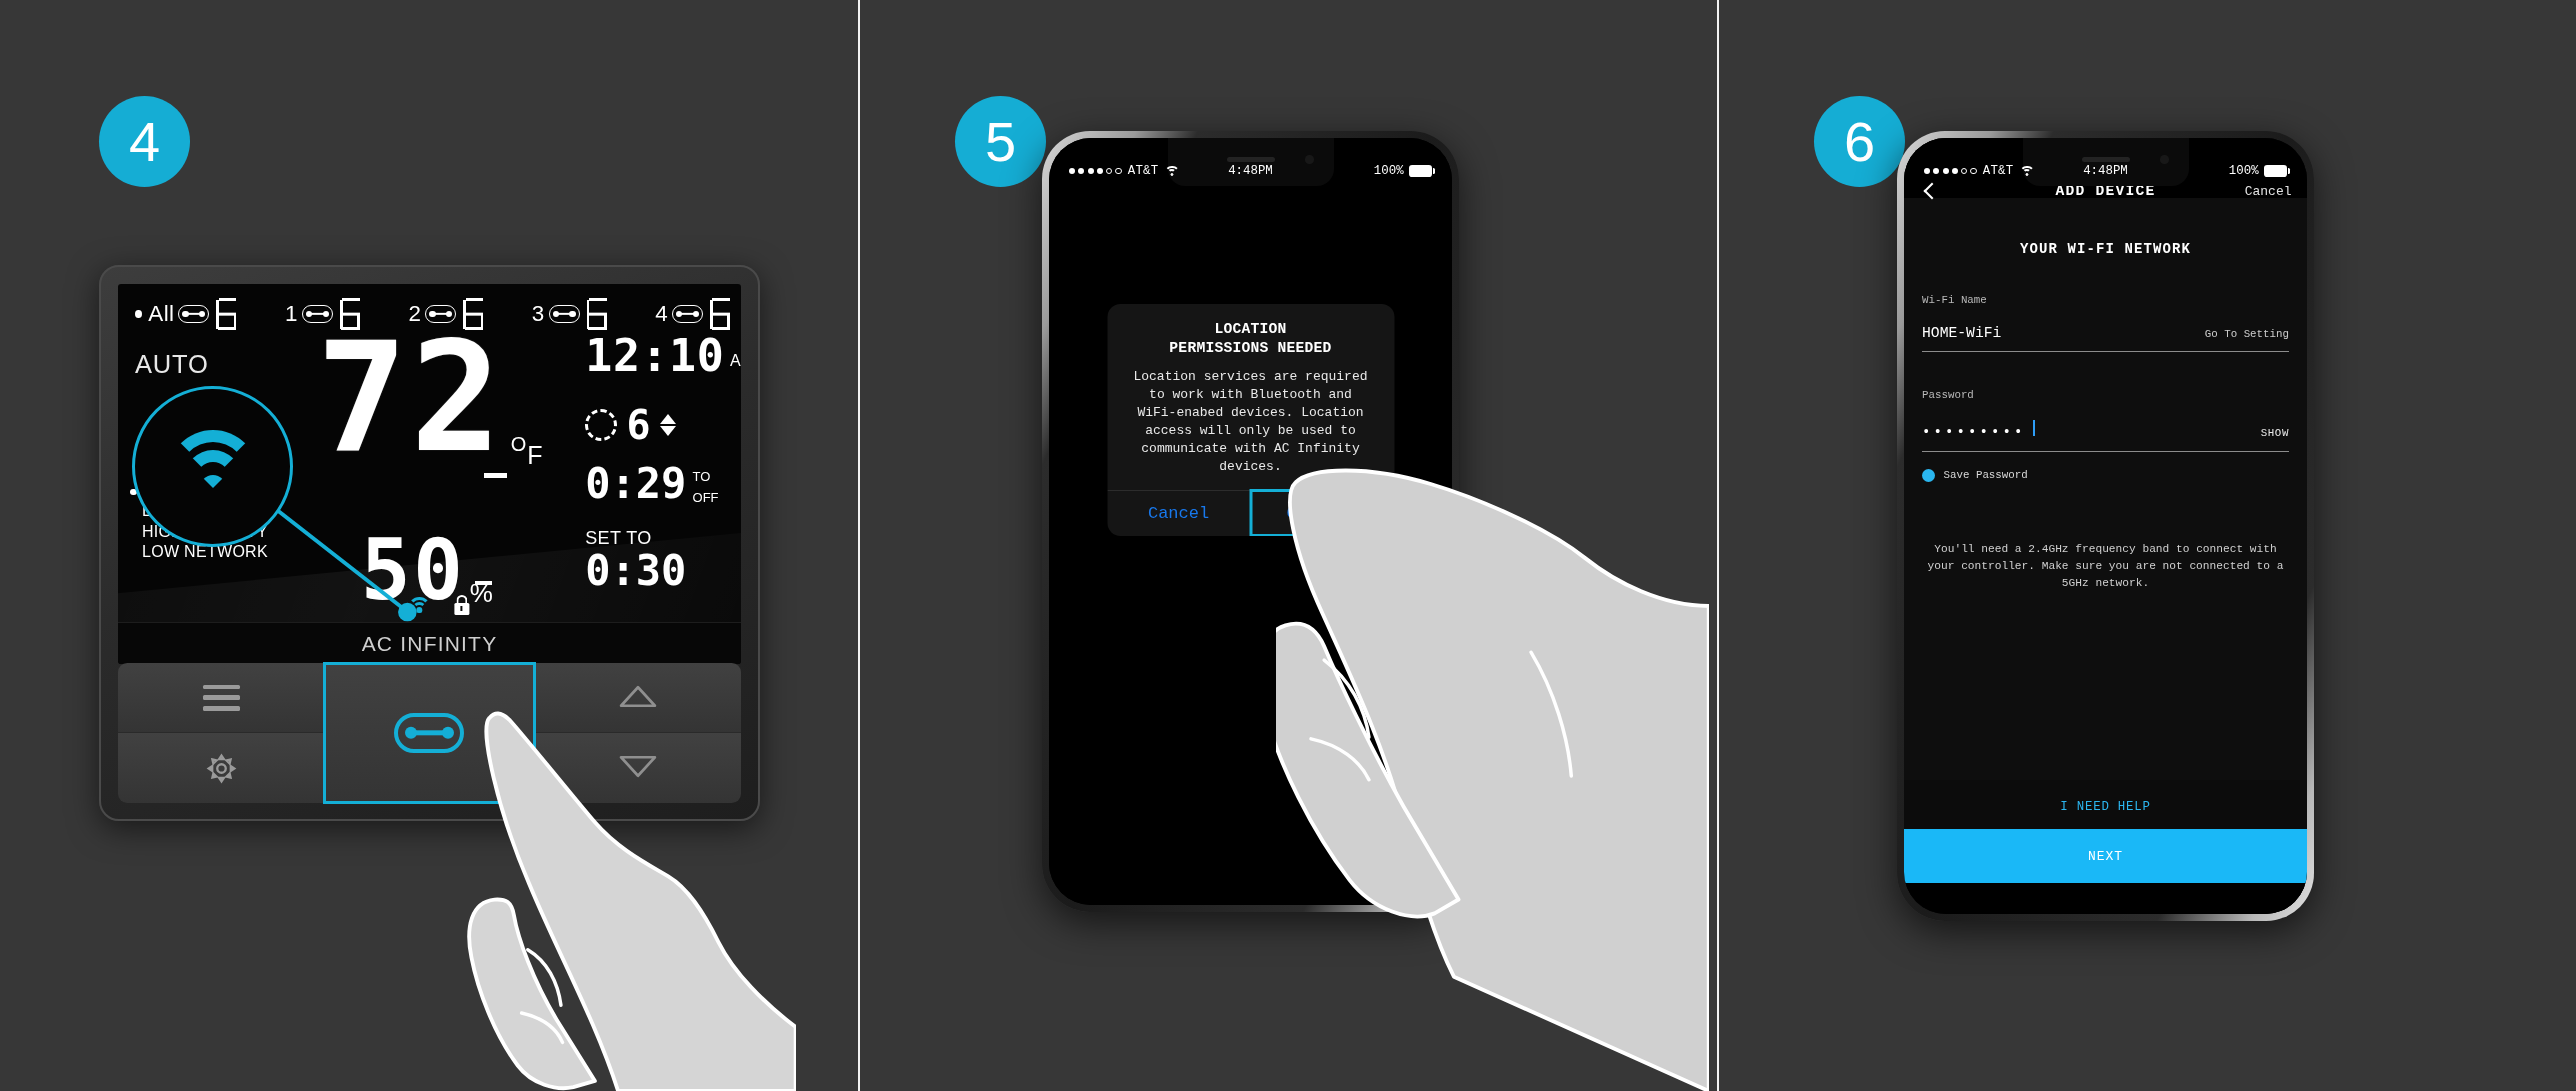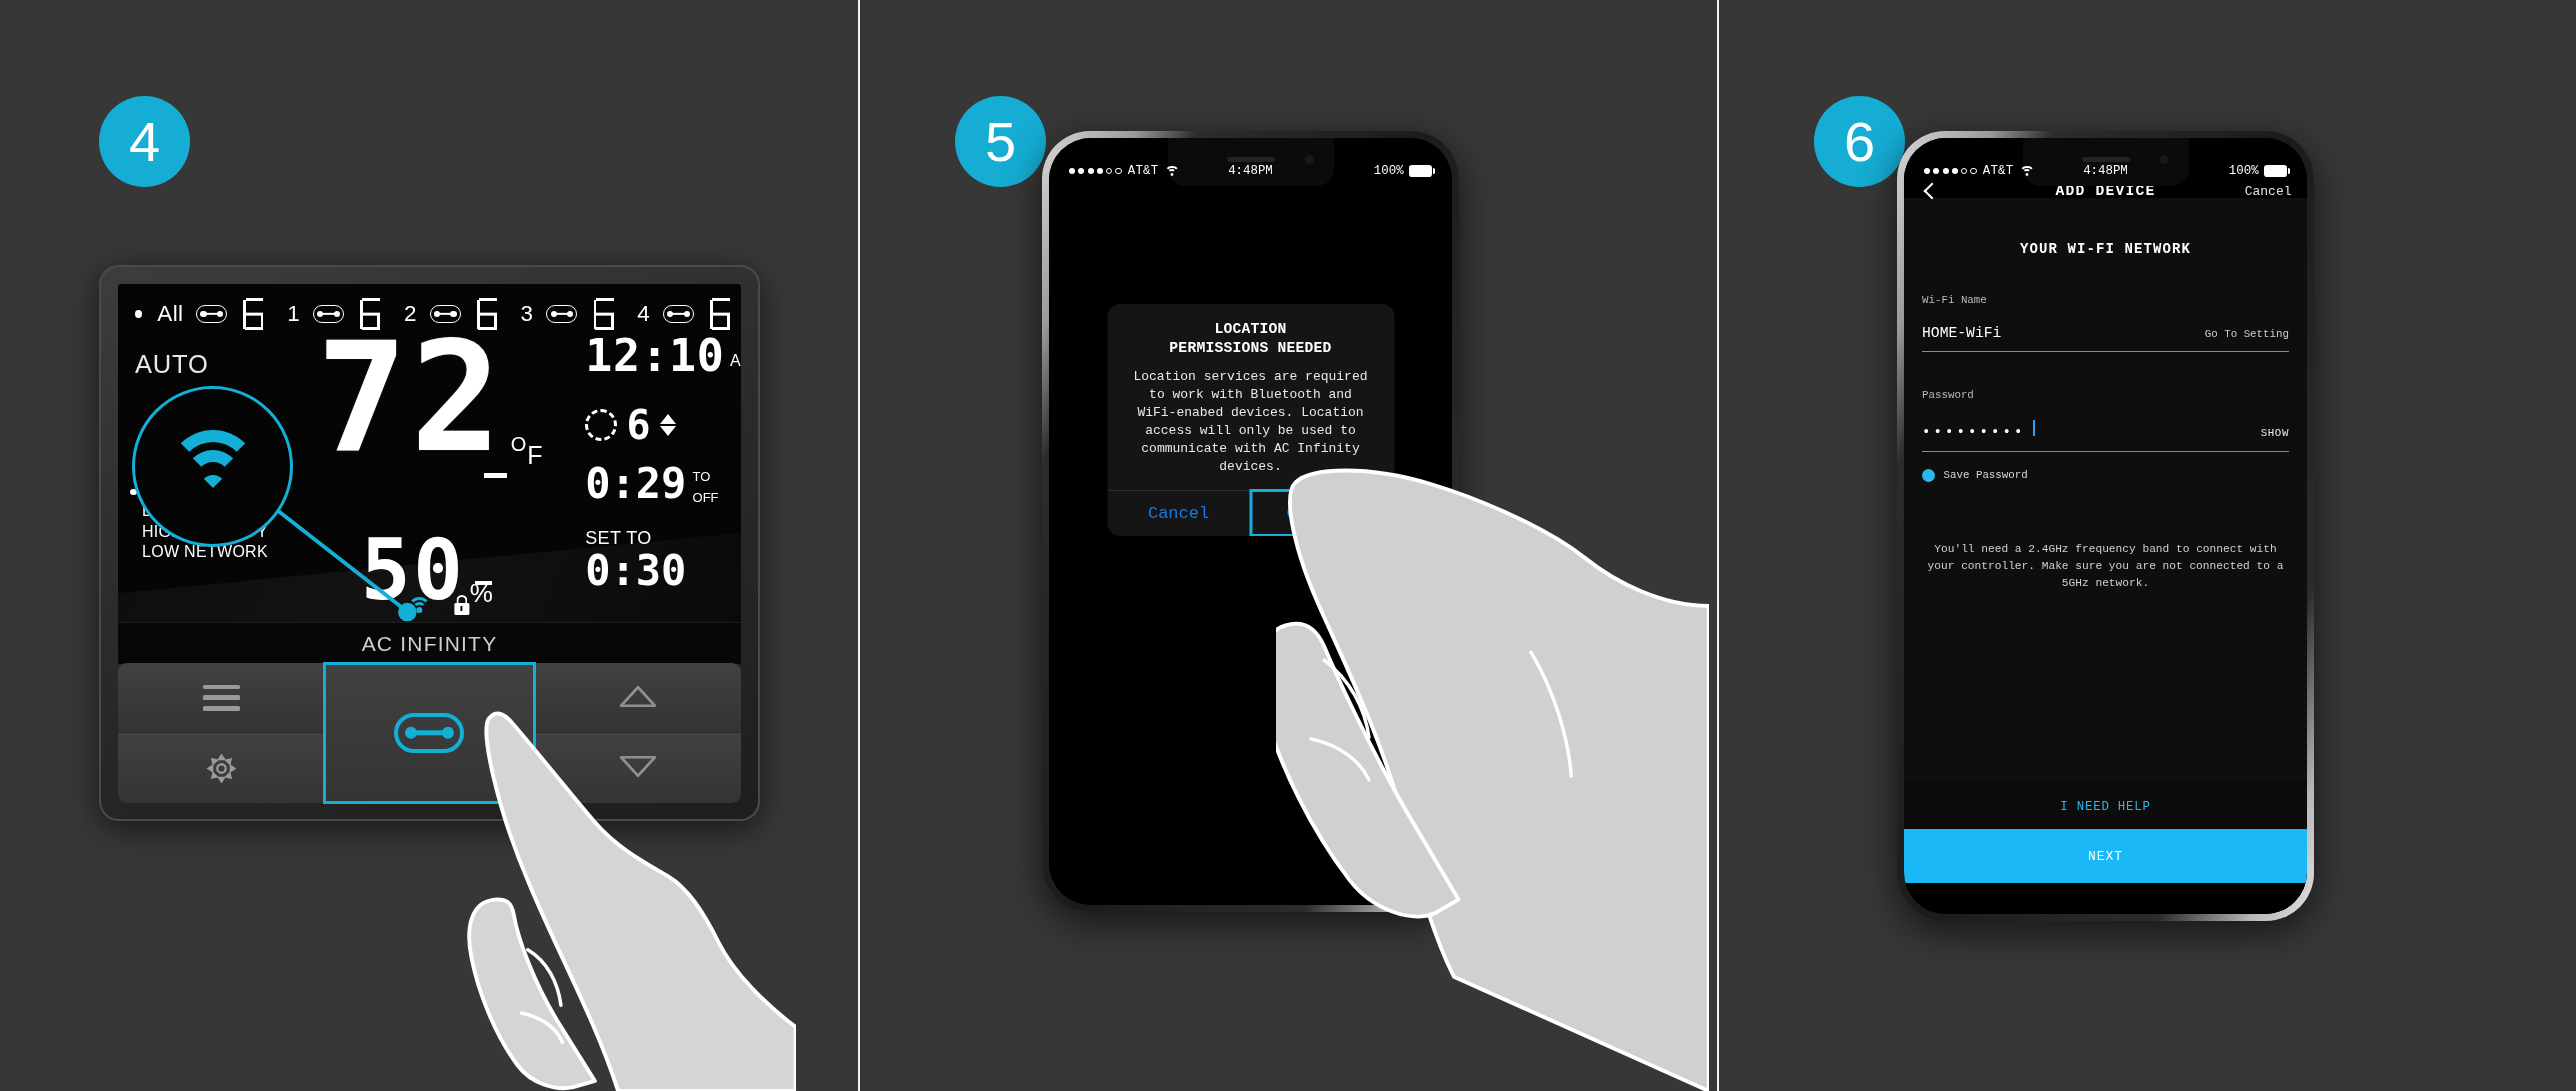--- a/index.html
+++ b/index.html
@@ -58,21 +58,21 @@
     background: linear-gradient(110deg, rgba(255,255,255,.035) 0%, rgba(255,255,255,.055) 40%, rgba(255,255,255,.02) 100%);
     clip-path: polygon(0 46%, 100% 0%, 100% 100%, 0 100%);
     pointer-events: none;
   }
 
   
   .chan-row {
     position: absolute; top: 14px; left: 17px; right: 10.8px;
     display: flex; justify-content: space-between; align-items: center;
   }
-  .chan { display: flex; align-items: center; gap: 13px; color: #fff; }
+  .chan { display: flex; align-items: center; gap: 4px; color: #fff; }
   .chan-dot { width: 7px; height: 8.5px; border-radius: 50%; background: #fff; margin-right: 2.3px; }
   .chan-dot.hidden { visibility: hidden; }
   .chan-label { font-size: 22.4px; letter-spacing: 0.4px; font-weight: 400; }
   .fan-ico {
     width: 31px; height: 18.5px; border: 1.9px solid #fff; border-radius: 9.3px;
     position: relative;
   }
   .fan-ico::before, .fan-ico::after {
     content: ""; position: absolute; top: 50%; transform: translateY(-50%);
     width: 6.2px; height: 6.2px; border-radius: 50%; background: #fff;

